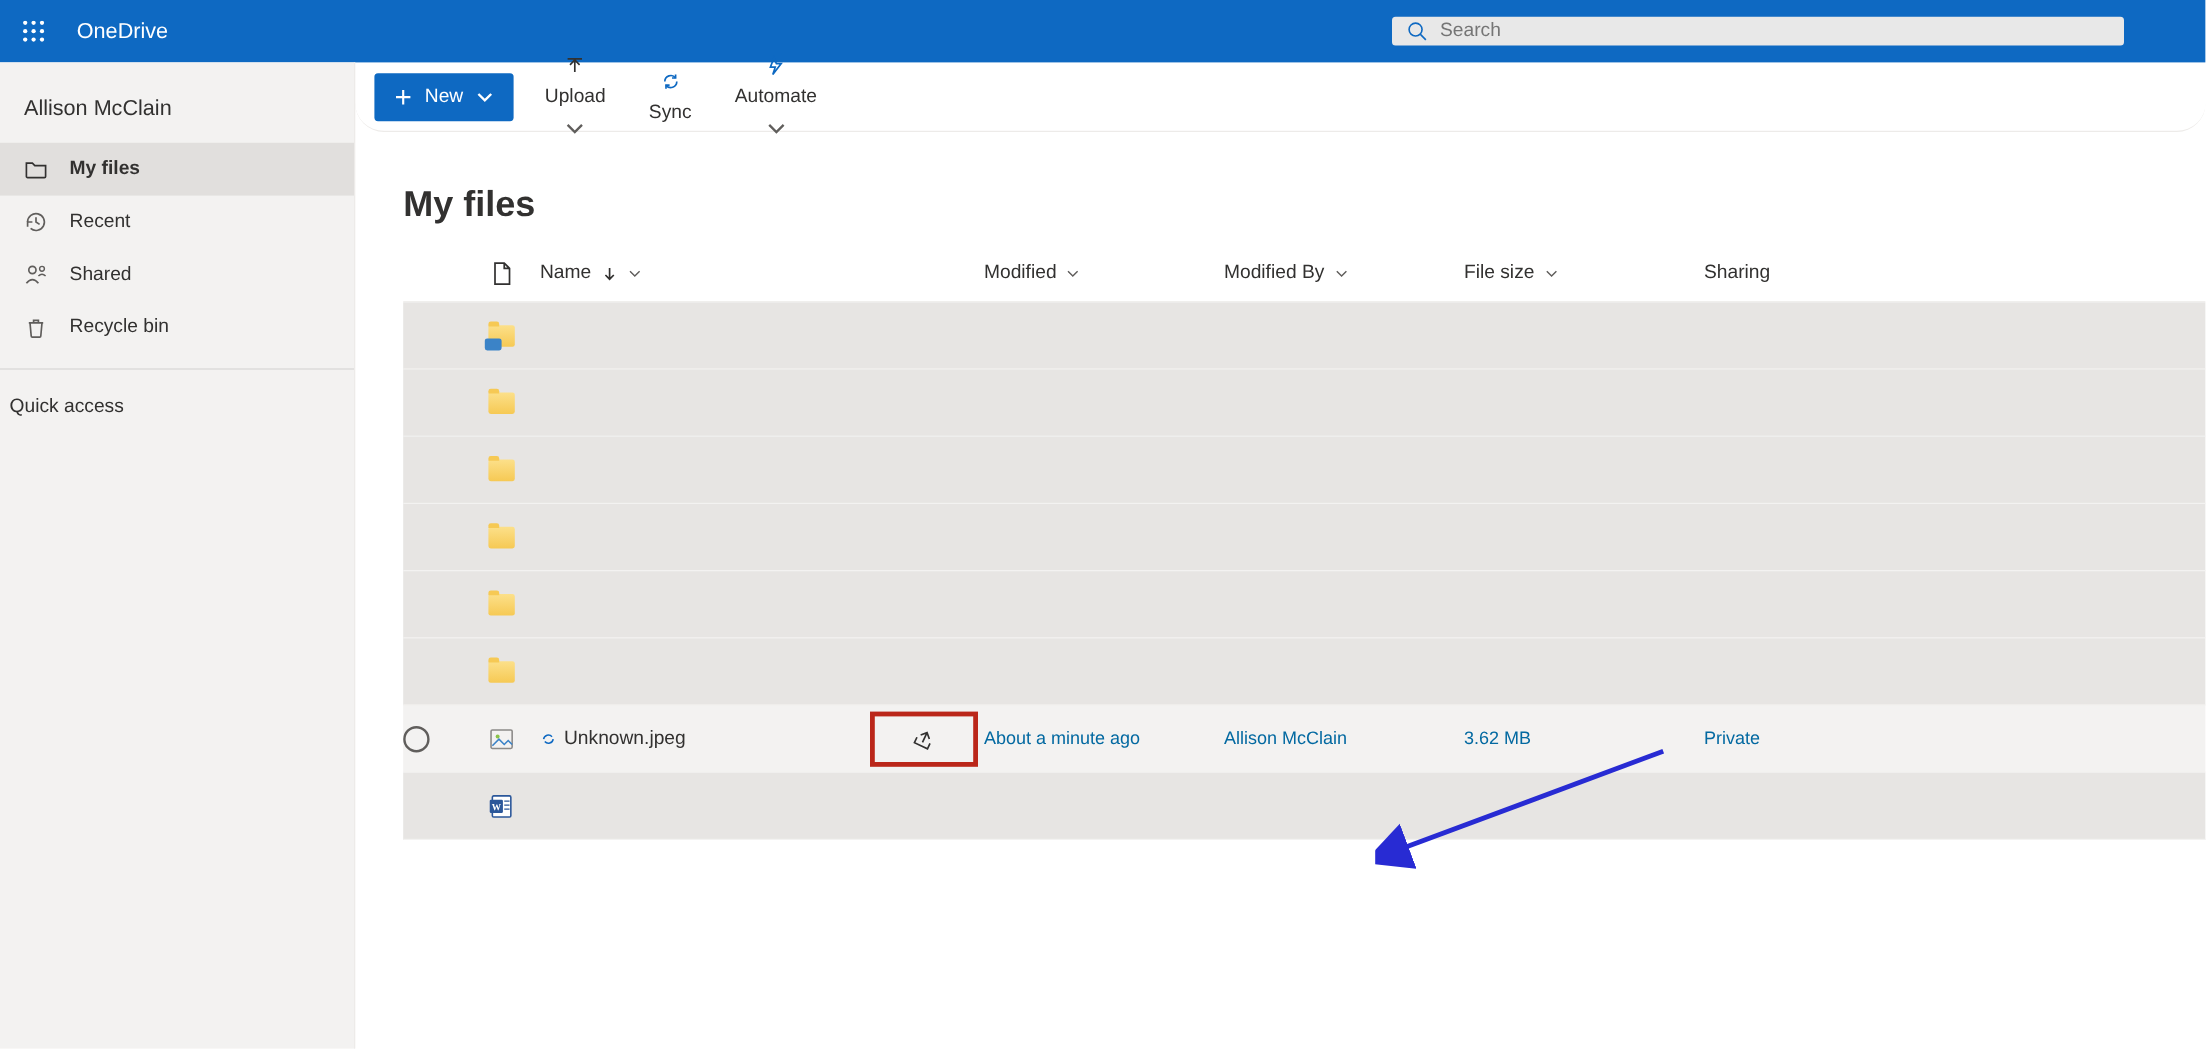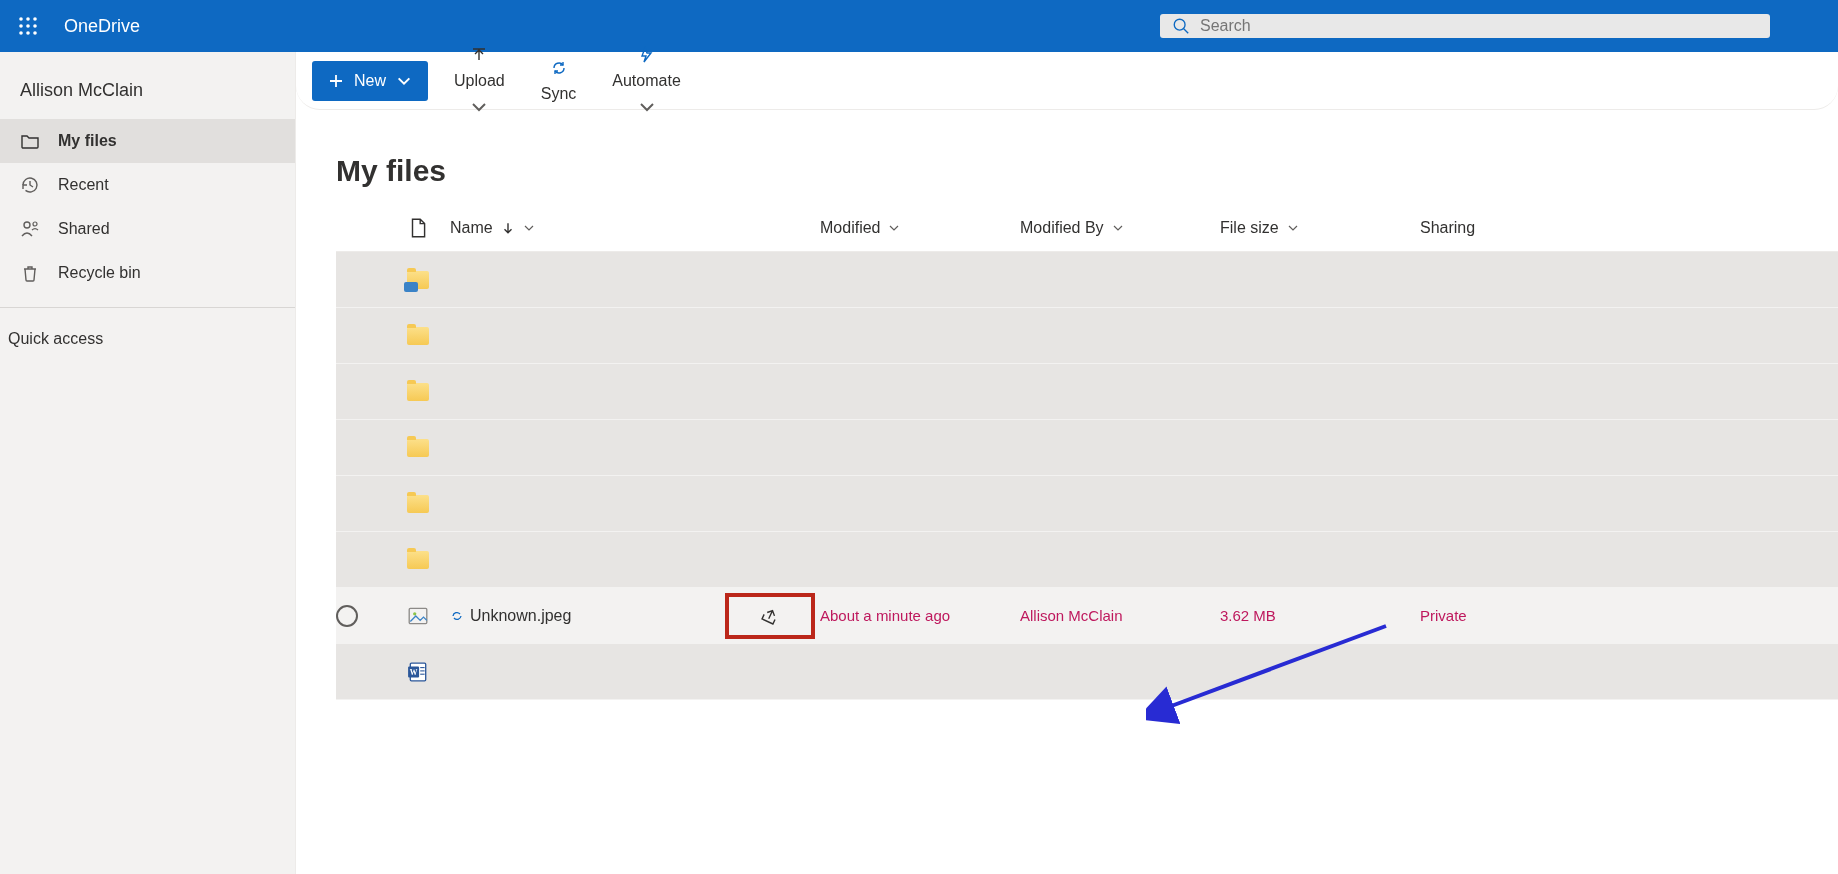--- a/index.html
+++ b/index.html
@@ -39,21 +39,21 @@
 .sort-ind { width: 14px; height: 14px; }
 .trow { display: flex; align-items: center; height: 56px; border-bottom: 1px solid #f3f2f1; font-size: 16px; }
 .trow.sel { background: #f3f2f1; }
 .ficon { width: 22px; height: 22px; }
 .folder-icon { width: 22px; height: 18px; background: linear-gradient(#fce08a, #f6c954); border-radius: 2px; position: relative; }
 .folder-icon::before { content: ""; position: absolute; top: -3px; left: 0; width: 9px; height: 4px; background: #f6c954; border-radius: 2px 2px 0 0; }
 .folder-shared { position: relative; }
 .folder-shared::after { content: ""; position: absolute; bottom: -3px; left: -3px; width: 14px; height: 10px; background: #3b83c7; border-radius: 2px; }
 .radio { width: 22px; height: 22px; border: 2px solid #605e5c; border-radius: 50%; }
 .cell-text { color: #323130; }
-.cell-dim { color: #be185d; font-size: 15px; }
+.cell-dim { color: #0369a1; font-size: 15px; }
 .name-cell { display: flex; align-items: center; gap: 6px; }
 .sync-badge { width: 14px; height: 14px; }
 .share-btn { width: 90px; height: 46px; border: 4px solid #bb271a; display: flex; align-items: center; justify-content: center; cursor: pointer; margin-left: 146px; }
 .share-btn svg { width: 22px; height: 22px; }
 .arrow-annot { position: absolute; top: 566px; left: 850px; pointer-events: none; }
 .redact { background: #e7e5e3; }
 .redact .col-name, .redact .col-modified, .redact .col-modby, .redact .col-size, .redact .col-sharing { visibility: hidden; }
 </style>
 </head>
 <body>

